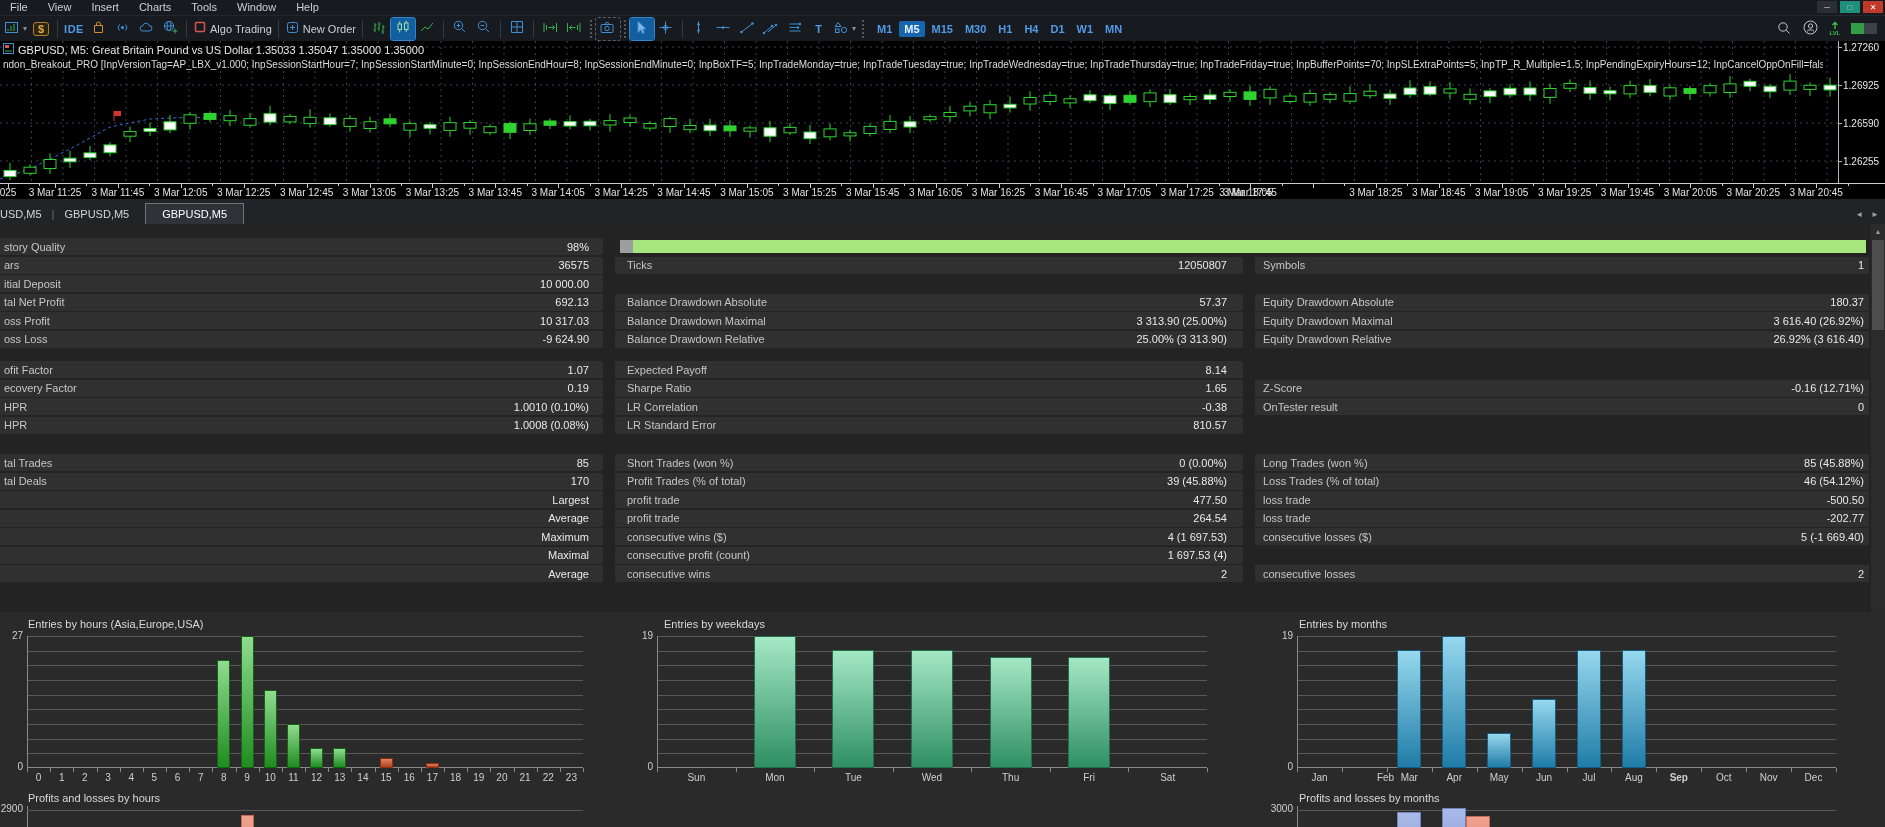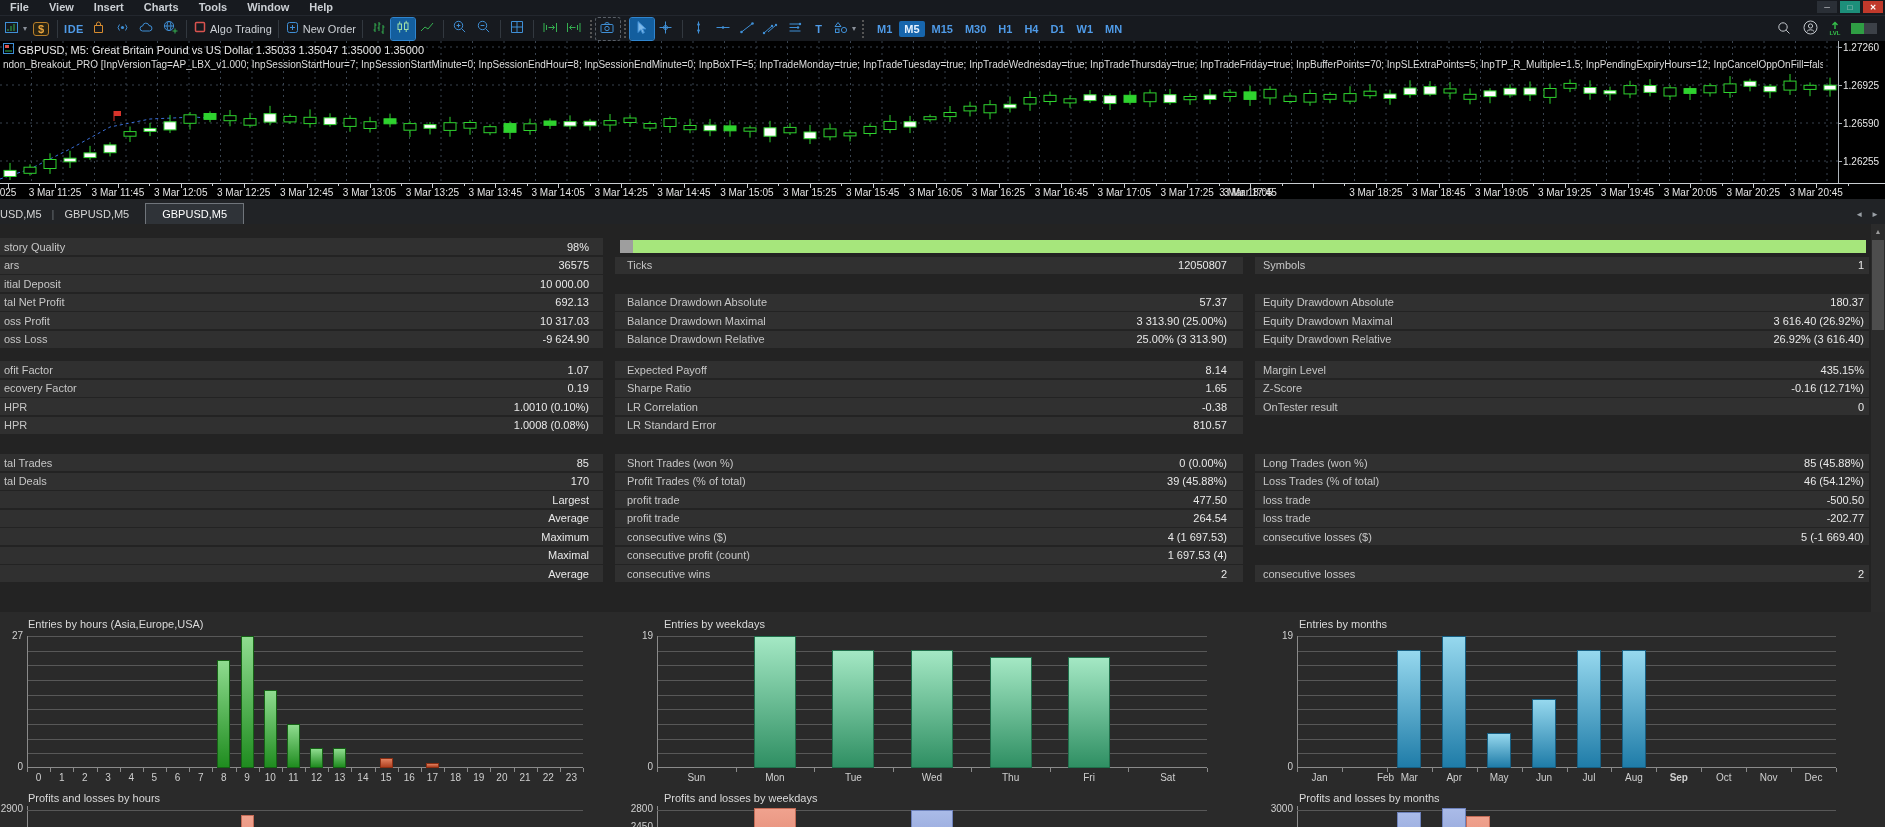--- a/index.html
+++ b/index.html
@@ -1,20 +1,20 @@
 <!DOCTYPE html>
 <html><head>
 <meta charset="utf-8">
 <style>
   html,body{margin:0;padding:0;background:#101113;}
   #app{position:relative;width:1885px;height:827px;overflow:hidden;background:#1c1c1c;
        font-family:"Liberation Sans",sans-serif;color:#d5d5d5;font-size:11px;}
   
   #menubar{position:absolute;left:0;top:0;width:100%;height:15px;background:#171a1f;
-           display:flex;align-items:center;z-index:30;font-weight:bold;}
+           display:flex;align-items:center;z-index:30;}
   .menu-item{padding:0 10px;color:#ccd0d5;font-size:11px;line-height:15px;cursor:default;}
   #win-controls{position:absolute;right:2px;top:1px;display:flex;gap:3px;}
   .win-btn{width:20px;height:12px;display:flex;align-items:center;justify-content:center;
            font-size:8px;color:#cfd2d6;background:#2a2f36;}
   .win-btn.max{background:#1d8f7a;}
   .win-btn.close{background:#c0392b;color:#fff;}
   
   #toolbar{position:absolute;left:0;top:15px;width:100%;height:26px;background:#171a1f;
            border-top:1px solid #23272e;display:flex;align-items:center;padding-left:2px;
            box-sizing:border-box;z-index:30;}
@@ -783,24 +783,20 @@
       </div>
       <div class="rrow" style="top: 137px;">
         <div class="stripe stL">
           <span class="cell-label">ofit Factor</span>
           <span class="cell-value">1.07</span>
         </div>
         <div class="stripe stM">
           <span class="cell-label">Expected Payoff</span>
           <span class="cell-value">8.14</span>
         </div>
-        <div class="stripe stR">
-          <span class="cell-label">Margin Level</span>
-          <span class="cell-value">435.15%</span>
-        </div>
       </div>
       <div class="rrow" style="top: 155.5px;">
         <div class="stripe stL">
           <span class="cell-label">ecovery Factor</span>
           <span class="cell-value">0.19</span>
         </div>
         <div class="stripe stM">
           <span class="cell-label">Sharpe Ratio</span>
           <span class="cell-value">1.65</span>
         </div>
@@ -1088,29 +1084,20 @@
       <div class="xlab" style="left: 513.6px; top: 160px;">Nov</div>
       <div class="xlab" style="left: 558.5px; top: 160px;">Dec</div>
     </div>
     <div class="pnl" style="left: 0px; width: 620px;">
       <div class="hist-title" style="left: 28px; top: 2px;">Profits and losses by hours</div>
       <div class="ylab" style="left: -1px; top: 13px;">2900</div>
       <div class="axis-left" style="left: 27px; top: 16px; height: 21px; position: absolute; width: 1px; background: rgb(138, 138, 138);"></div>
       <div class="gridline" style="left: 27px; width: 556px; top: 20px;"></div>
       <div class="hbar" style="left: 240.6px; width: 13px; top: 25px; height: 60px; background: linear-gradient(rgb(240, 162, 142), rgb(221, 127, 106)); border-color: rgb(194, 106, 85);"></div>
     </div>
-    <div class="pnl" style="left: 630px; width: 620px;">
-      <div class="hist-title" style="left: 34px; top: 2px;">Profits and losses by weekdays</div>
-      <div class="ylab" style="left: -1px; top: 13px;">2800</div>
-      <div class="ylab" style="left: -1px; top: 31px;">2450</div>
-      <div class="axis-left" style="left: 27px; top: 16px; height: 21px; position: absolute; width: 1px; background: rgb(138, 138, 138);"></div>
-      <div class="gridline" style="left: 27px; width: 550px; top: 20px;"></div>
-      <div class="hbar" style="left: 123.9px; width: 42px; top: 18px; height: 60px; background: linear-gradient(rgb(240, 162, 142), rgb(221, 127, 106)); border-color: rgb(194, 106, 85);"></div>
-      <div class="hbar" style="left: 281px; width: 42px; top: 20px; height: 60px; background: linear-gradient(rgb(170, 187, 232), rgb(133, 152, 208)); border-color: rgb(110, 130, 188);"></div>
-    </div>
     <div class="pnl" style="left: 1255px; width: 630px;">
       <div class="hist-title" style="left: 44px; top: 2px;">Profits and losses by months</div>
       <div class="ylab" style="left: 14px; top: 13px;">3000</div>
       <div class="axis-left" style="left: 42px; top: 16px; height: 21px; position: absolute; width: 1px; background: rgb(138, 138, 138);"></div>
       <div class="gridline" style="left: 42px; width: 539px; top: 20px;"></div>
       <div class="hbar" style="left: 142.3px; width: 24px; top: 22px; height: 60px; background: linear-gradient(rgb(170, 187, 232), rgb(133, 152, 208)); border-color: rgb(110, 130, 188);"></div>
       <div class="hbar" style="left: 187.2px; width: 24px; top: 18px; height: 60px; background: linear-gradient(rgb(170, 187, 232), rgb(133, 152, 208)); border-color: rgb(110, 130, 188);"></div>
       <div class="hbar" style="left: 211.2px; width: 24px; top: 26px; height: 60px; background: linear-gradient(rgb(240, 162, 142), rgb(221, 127, 106)); border-color: rgb(194, 106, 85);"></div>
     </div>
   </div>

